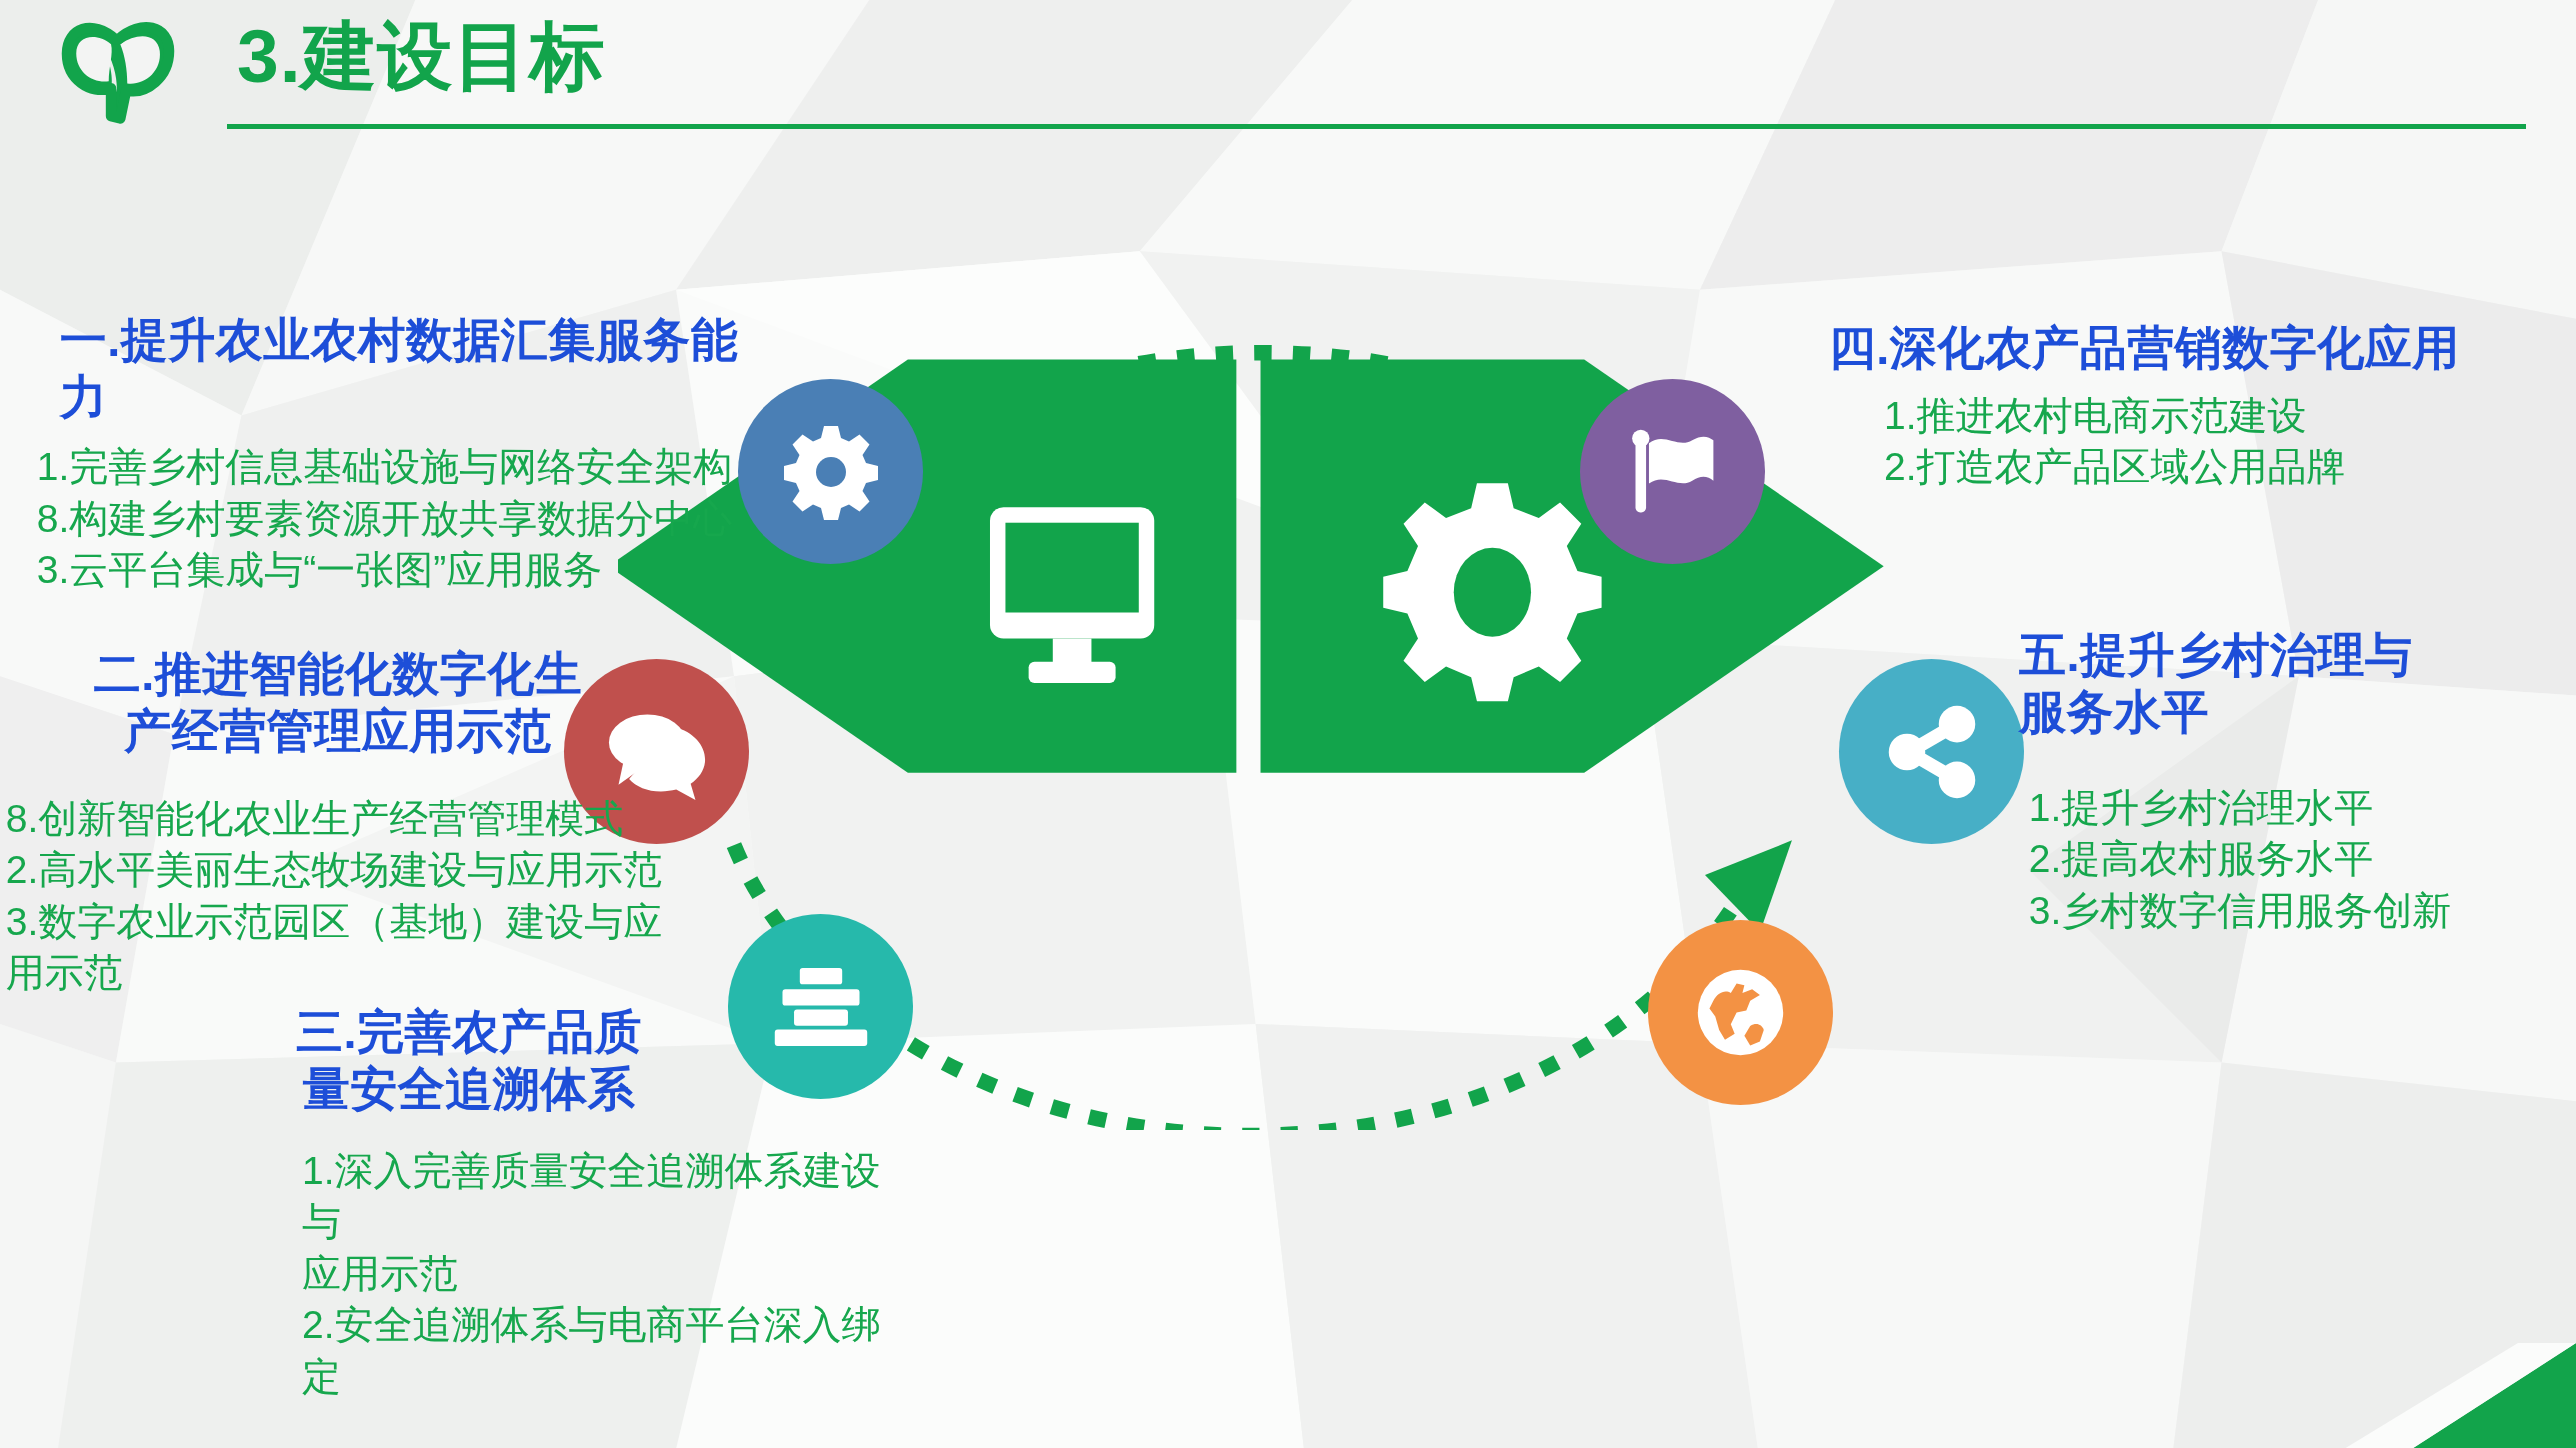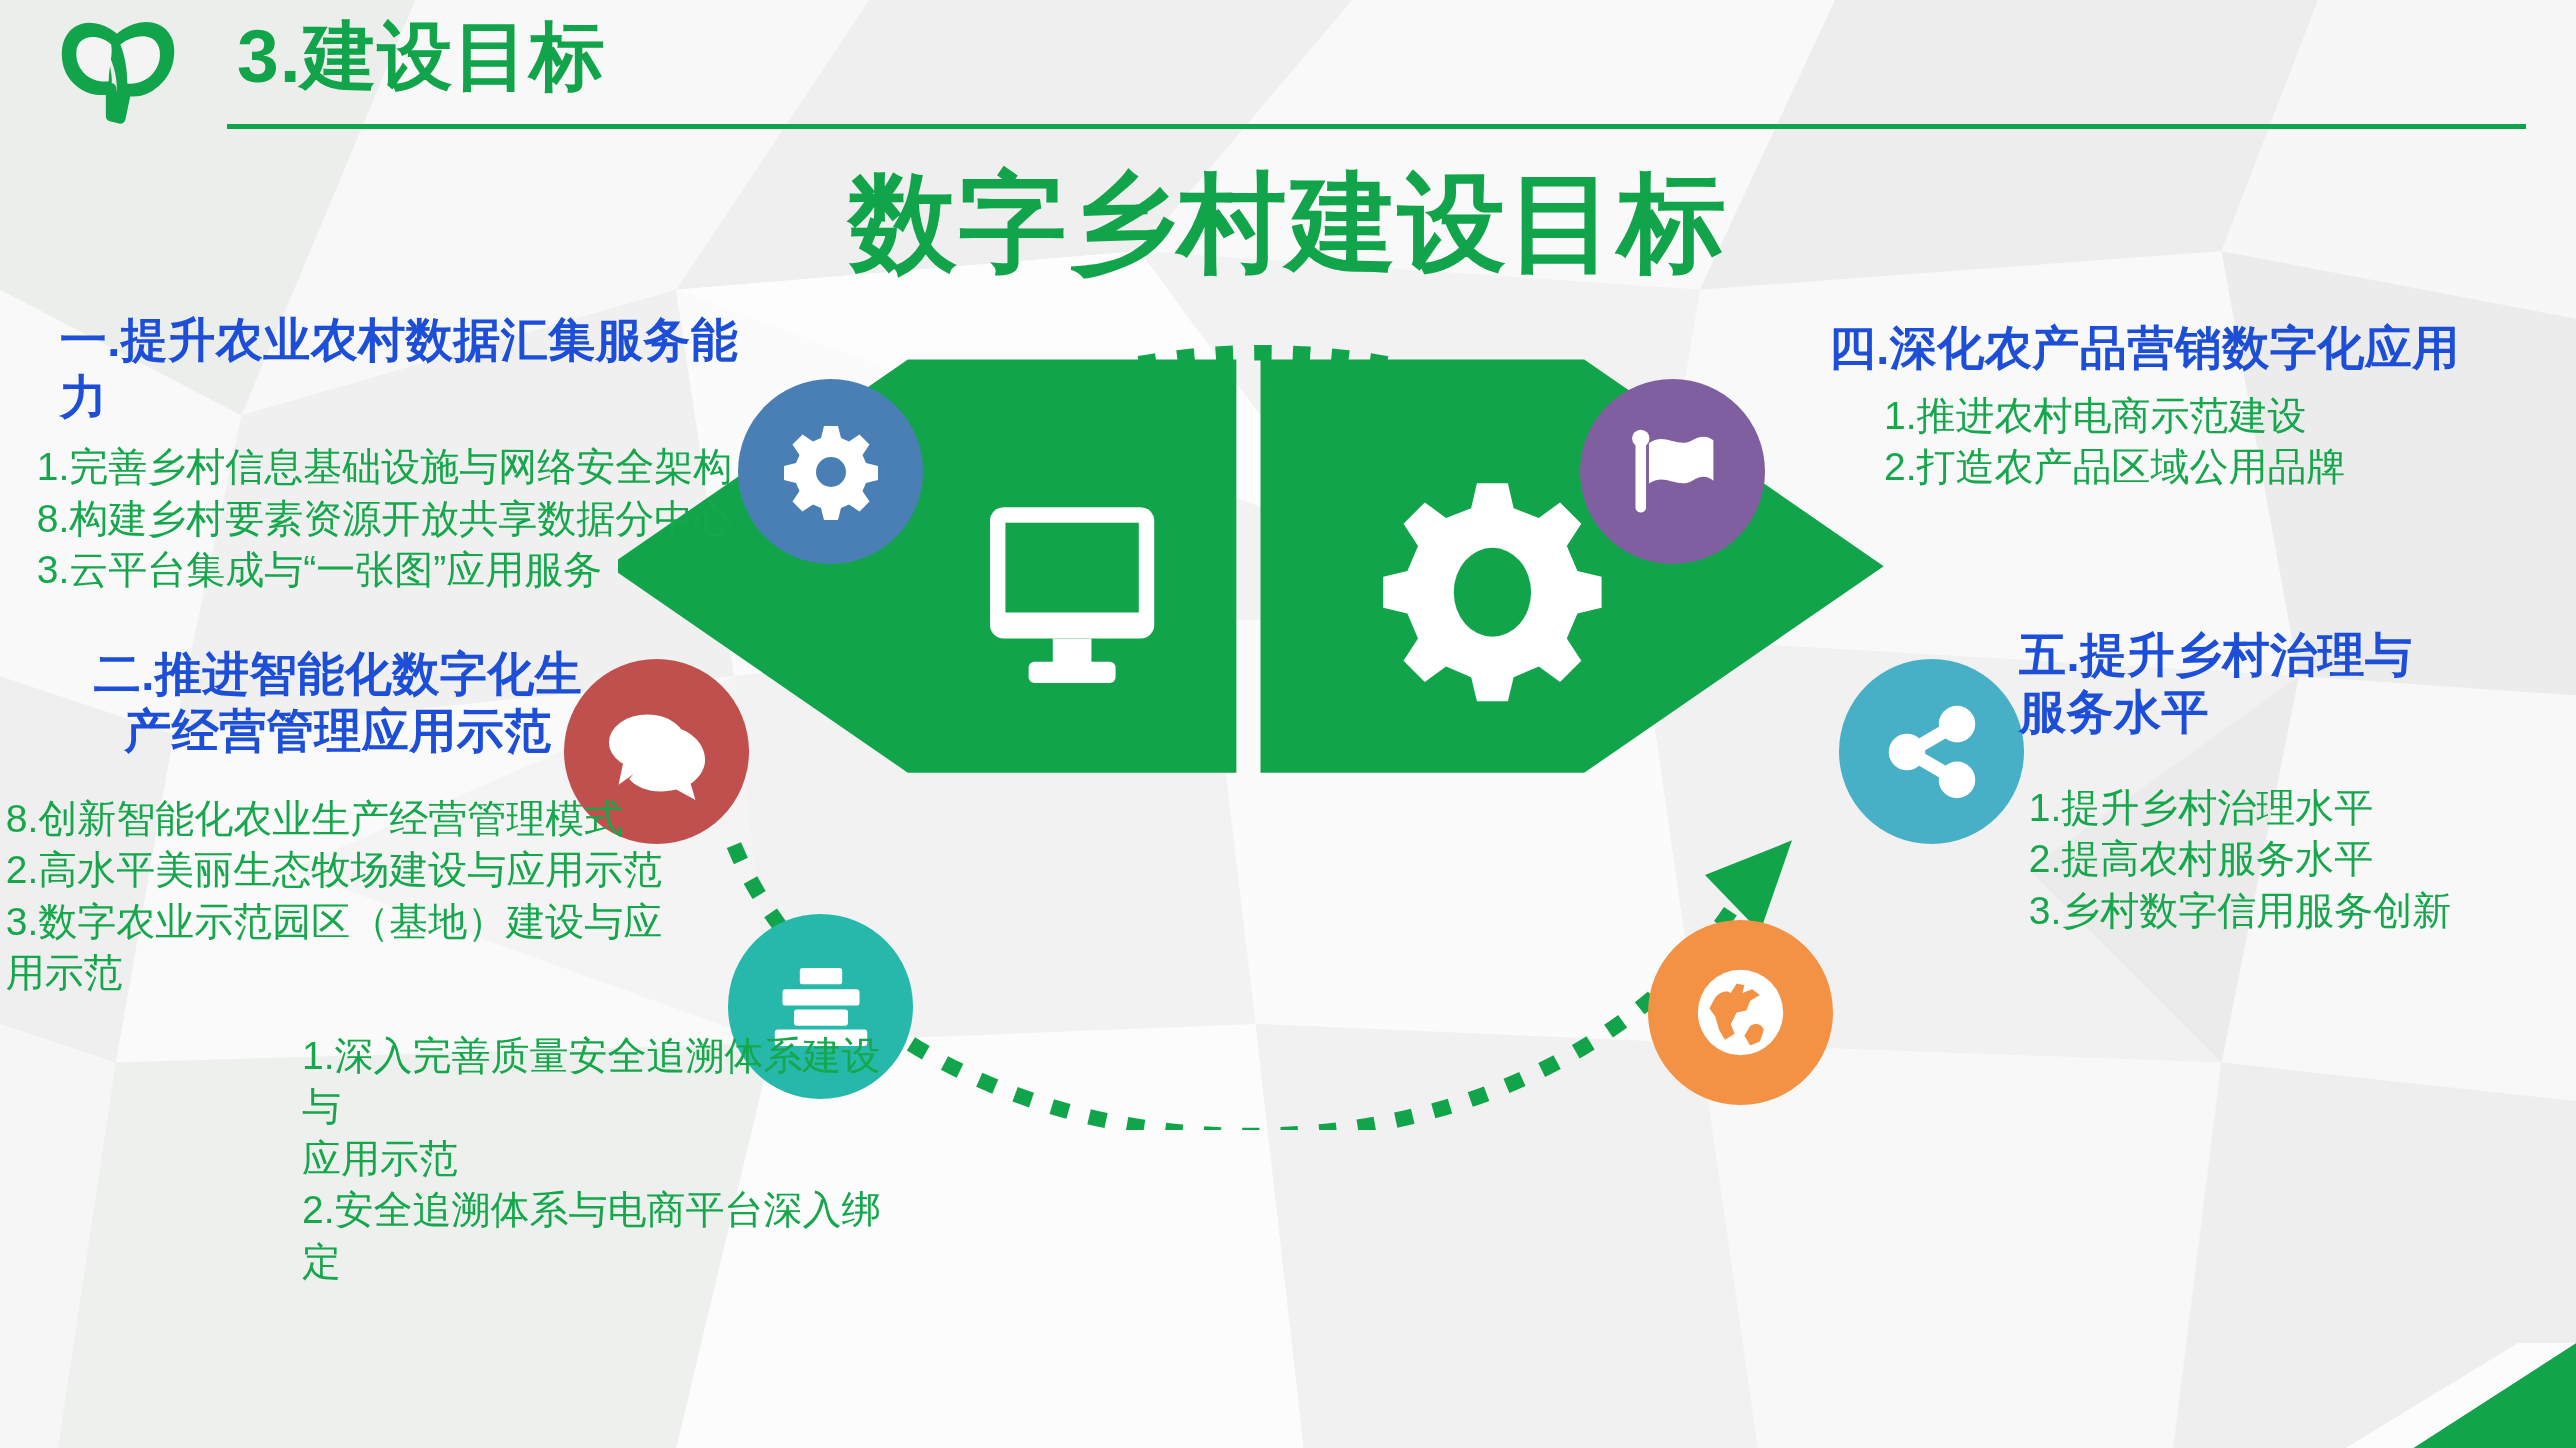--- a/index.html
+++ b/index.html
@@ -120,21 +120,20 @@
     <svg id="leaf-icon" viewBox="0 0 100 100">
       <path d="M48 22 C28 4 6 12 6 34 C6 56 26 70 44 64 C46 58 44 40 36 26 C46 38 49 54 49 64 L44 88 L52 90 L57 66 C75 70 94 54 94 32 C94 10 70 4 50 22 Z" fill="#12A44B"></path>
       <path d="M52 26 C66 16 84 16 86 32 C88 50 72 62 58 60 C58 48 56 36 52 26 Z" fill="#f3f4f3"></path>
       <path d="M44 26 C32 16 14 18 14 34 C14 50 28 60 42 58 C42 46 46 34 44 26 Z" fill="#f3f4f3"></path>
       <path d="M48 22 C28 4 6 12 6 34 C6 56 26 70 44 64 L44 88 L52 90 L57 66 C75 70 94 54 94 32 C94 10 70 4 50 22 Z" fill="none" stroke="#12A44B" stroke-width="9" stroke-linejoin="round"></path>
     </svg>
     <div id="header-title">3.建设目标</div>
     <div id="header-rule"></div>
   </div>
 
-  <div id="main-title">数字乡村建设目标</div>
 
   <div id="center-graphic">
     <svg viewBox="0 0 1420 840" preserveAspectRatio="none">
 
       <g stroke="#12A44B" stroke-width="16" stroke-linecap="butt" stroke-dasharray="18 22" fill="none">
         <path d="M 150 300 A 560 430 0 0 1 1165 268"></path>
       </g>
       <polygon points="1140,230 1215,300 1120,312" fill="#12A44B"></polygon>
 
       <g stroke="#12A44B" stroke-width="16" stroke-linecap="butt" stroke-dasharray="18 22" fill="none">
@@ -233,20 +232,22 @@
 产经营管理应用示范</div>
     <div class="sec-list">
       <div>8.创新智能化农业生产经营管理模式</div>
       <div>2.高水平美丽生态牧场建设与应用示范</div>
       <div>3.数字农业示范园区（基地）建设与应
 用示范</div>
     </div>
   </div>
 
   <div class="sec" id="sec-3">
+    <div class="sec-title">三.完善农产品质
+量安全追溯体系</div>
     <div class="sec-list">
       <div>1.深入完善质量安全追溯体系建设与
 应用示范</div>
       <div>2.安全追溯体系与电商平台深入绑定</div>
     </div>
   </div>
 
   <div class="sec" id="sec-4">
     <div class="sec-title">四.深化农产品营销数字化应用</div>
     <div class="sec-list">

